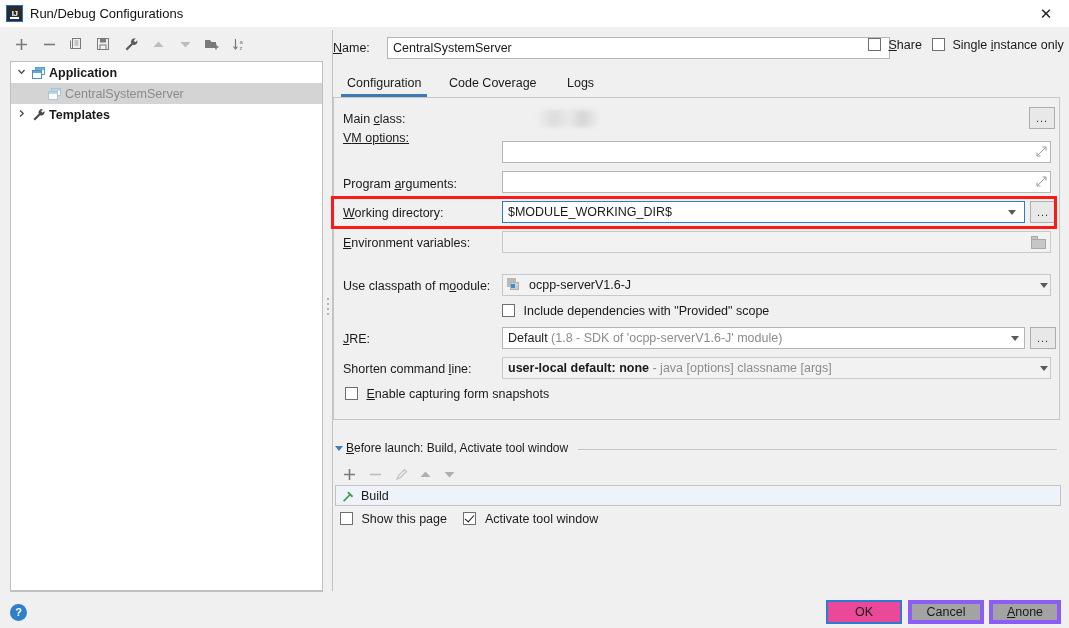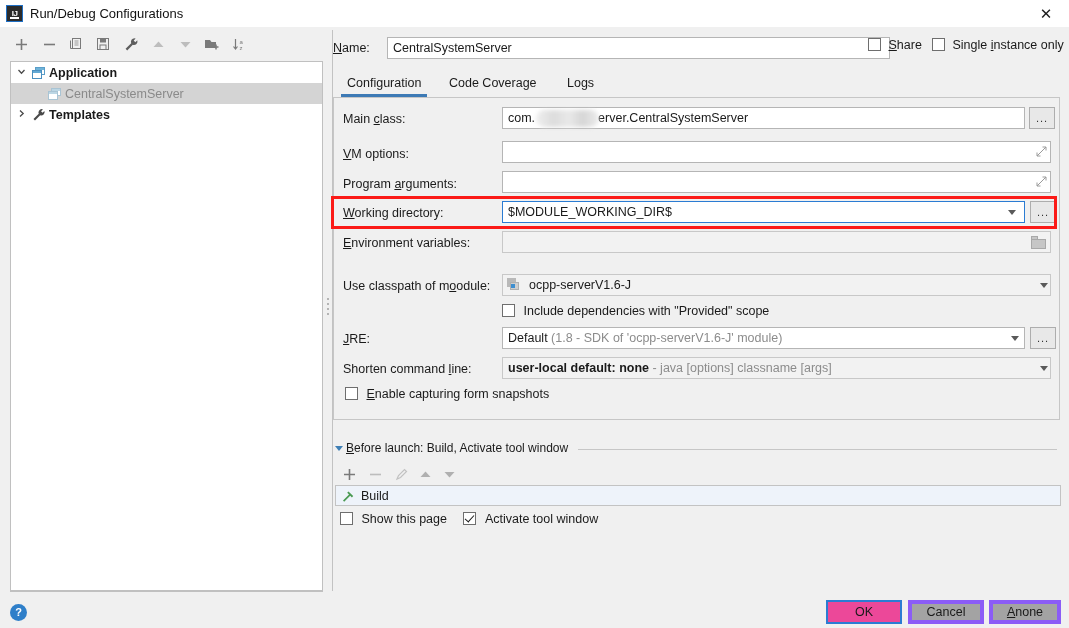--- a/index.html
+++ b/index.html
@@ -350,27 +350,24 @@
 
   <div class="tabs">
     <div class="tab active" style="left:8px;">Configuration</div>
     <div class="tab" style="left:110px;">Code Coverage</div>
     <div class="tab" style="left:228px;">Logs</div>
   </div>
 
   <div class="cfgpanel"></div>
 
   <div class="rowlabel" style="left:343px;top:108px;">Main <span class="u">c</span><span>lass:</span></div>
-  <div class="fakefield" style="position:absolute;left:502px;top:107px;width:523px;">
-    <span>com.</span><span style="display:inline-block;width:63px;"></span><span>erver.CentralSystemServer</span>
-  </div>
   <div class="blur-patch"></div>
   <div class="btn-ellipsis" style="left:1029px;top:107px;">...</div>
 
-  <div class="rowlabel" style="left:343px;top:143px;"><span class="u">V</span><span>M options:</span></div>
+  <div class="rowlabel" style="left:343px;top:127px;text-decoration:underline;"><span class="u">V</span><span>M options:</span></div>
   <div class="fakefield" style="position:absolute;left:502px;top:141px;width:549px;"></div>
   <div class="expand-arrow" style="left:1036px;top:146px;">
     <svg width="11" height="11" viewBox="0 0 11 11">
         <path d="M1 10 10 1M10 1H6.5M10 1v3.5M1 10h3.5M1 10V6.5" stroke="#9a9a9a" fill="none" stroke-width="1"></path>
       </svg>
   </div>
 
   <div class="rowlabel" style="left:343px;top:173px;">Program <span class="u">a</span><span>rguments:</span></div>
   <div class="fakefield" style="position:absolute;left:502px;top:171px;width:549px;"></div>
   <div class="expand-arrow" style="left:1036px;top:176px;">

